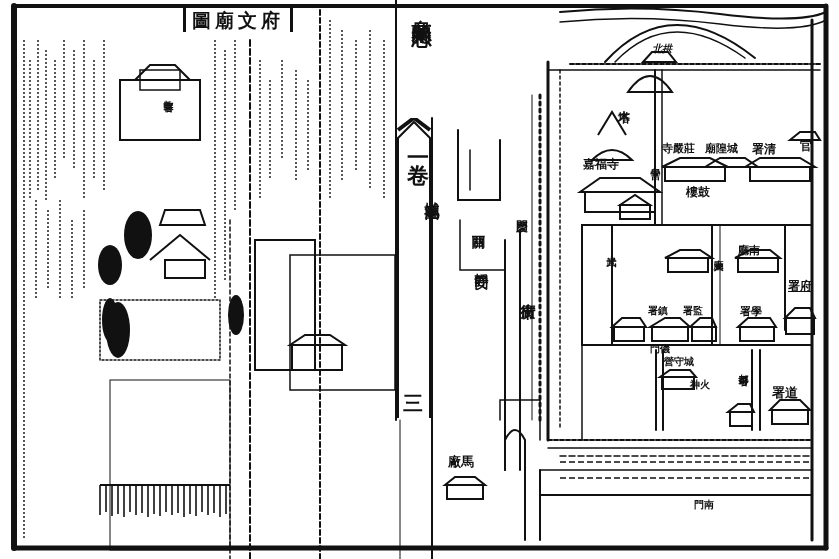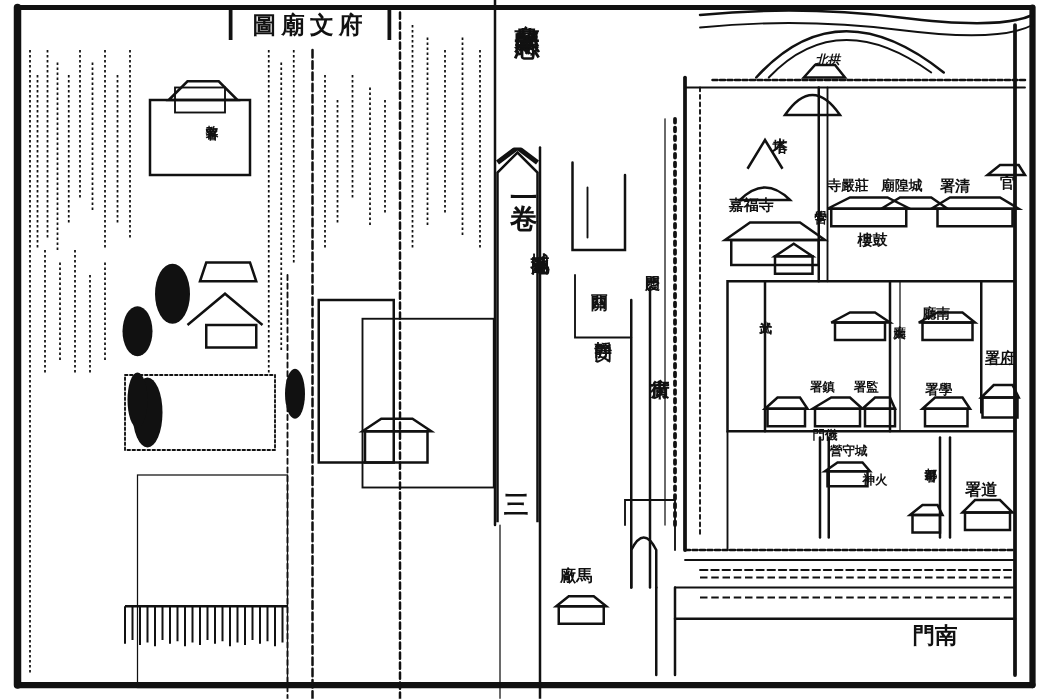--- a/index.html
+++ b/index.html
@@ -3,21 +3,21 @@
 <meta charset="utf-8">
 <style>
   html, body { margin: 0; padding: 0; background: #ffffff; }
   body { width: 839px; height: 559px; overflow: hidden; position: relative;
          font-family: "DejaVu Serif", "Liberation Serif", serif; color: #111; }
   #map { position: absolute; left: 0; top: 0; width: 839px; height: 559px; }
   .lbl { position: absolute; writing-mode: vertical-rl; font-weight: bold;
          color: #111; line-height: 1; letter-spacing: 1px; white-space: nowrap; }
   .hlbl { position: absolute; font-weight: bold; color: #111; line-height: 1;
           white-space: nowrap; }
-  .title-box { position: absolute; left: 183px; top: 8px; height: 24px; padding: 0 16px;
+  .title-box { position: absolute; left: 183px; top: 8px; height: 24px; padding: 0 6px;
                border-left: 3px solid #111; border-right: 3px solid #111;
                font-size: 19px; font-weight: bold; line-height: 24px; letter-spacing: 4px;
                direction: rtl; unicode-bidi: bidi-override; }
   .book-title { position: absolute; left: 409px; top: 4px; writing-mode: vertical-rl;
                 font-size: 20px; font-weight: bold; letter-spacing: 2px; }
   .juan { position: absolute; left: 396px; top: 118px; width: 36px; height: 300px; }
   .juan-text { position: absolute; left: 404px; top: 146px; writing-mode: vertical-rl;
                font-size: 22px; font-weight: bold; }
   .juan-sub { position: absolute; left: 420px; top: 184px; writing-mode: vertical-rl;
               font-size: 15px; font-weight: bold; letter-spacing: 2px; }
@@ -227,21 +227,21 @@
   <path d="M2 300 L2 20 L18 4 L34 20 L34 300" fill="none" stroke="#111" stroke-width="2"></path>
   <path d="M2 12 L18 0 L34 12" fill="none" stroke="#111" stroke-width="4"></path>
 </svg>
 <div class="juan-text">卷一</div>
 <div class="juan-sub" style="top:190px;left:422px;">城池圖</div>
 <div class="page-no">三</div>
 
 <div class="lbl" style="left:472px;top:225px;font-size:13px;">西關</div>
 <div class="lbl" style="left:475px;top:262px;font-size:14px;">靜安門</div>
 <div class="lbl" style="left:520px;top:290px;font-size:15px;">廣市街</div>
-<div class="hlbl" style="left:730px;top:500px;font-size:18px;direction:rtl;unicode-bidi:bidi-override;">南門</div>
+<div class="hlbl" style="left:694px;top:500px;font-size:10px;direction:rtl;unicode-bidi:bidi-override;">南門</div>
 <div class="lbl" style="left:618px;top:100px;font-size:12px;">木塔</div>
 <div class="hlbl" style="left:583px;top:158px;font-size:12px;direction:rtl;unicode-bidi:bidi-override;">寺福嘉</div>
 <div class="hlbl" style="left:662px;top:143px;font-size:11px;direction:rtl;unicode-bidi:bidi-override;">莊嚴寺</div>
 <div class="hlbl" style="left:705px;top:143px;font-size:11px;direction:rtl;unicode-bidi:bidi-override;">城隍廟</div>
 <div class="hlbl" style="left:752px;top:143px;font-size:12px;direction:rtl;unicode-bidi:bidi-override;">清署</div>
 <div class="hlbl" style="left:800px;top:140px;font-size:12px;">官</div>
 <div class="hlbl" style="left:686px;top:186px;font-size:12px;direction:rtl;unicode-bidi:bidi-override;">鼓樓</div>
 <div class="lbl" style="left:650px;top:160px;font-size:10px;">學宮</div>
 <div class="lbl" style="left:516px;top:210px;font-size:12px;">慶門</div>
 <div class="lbl" style="left:606px;top:248px;font-size:10px;">光武</div>

